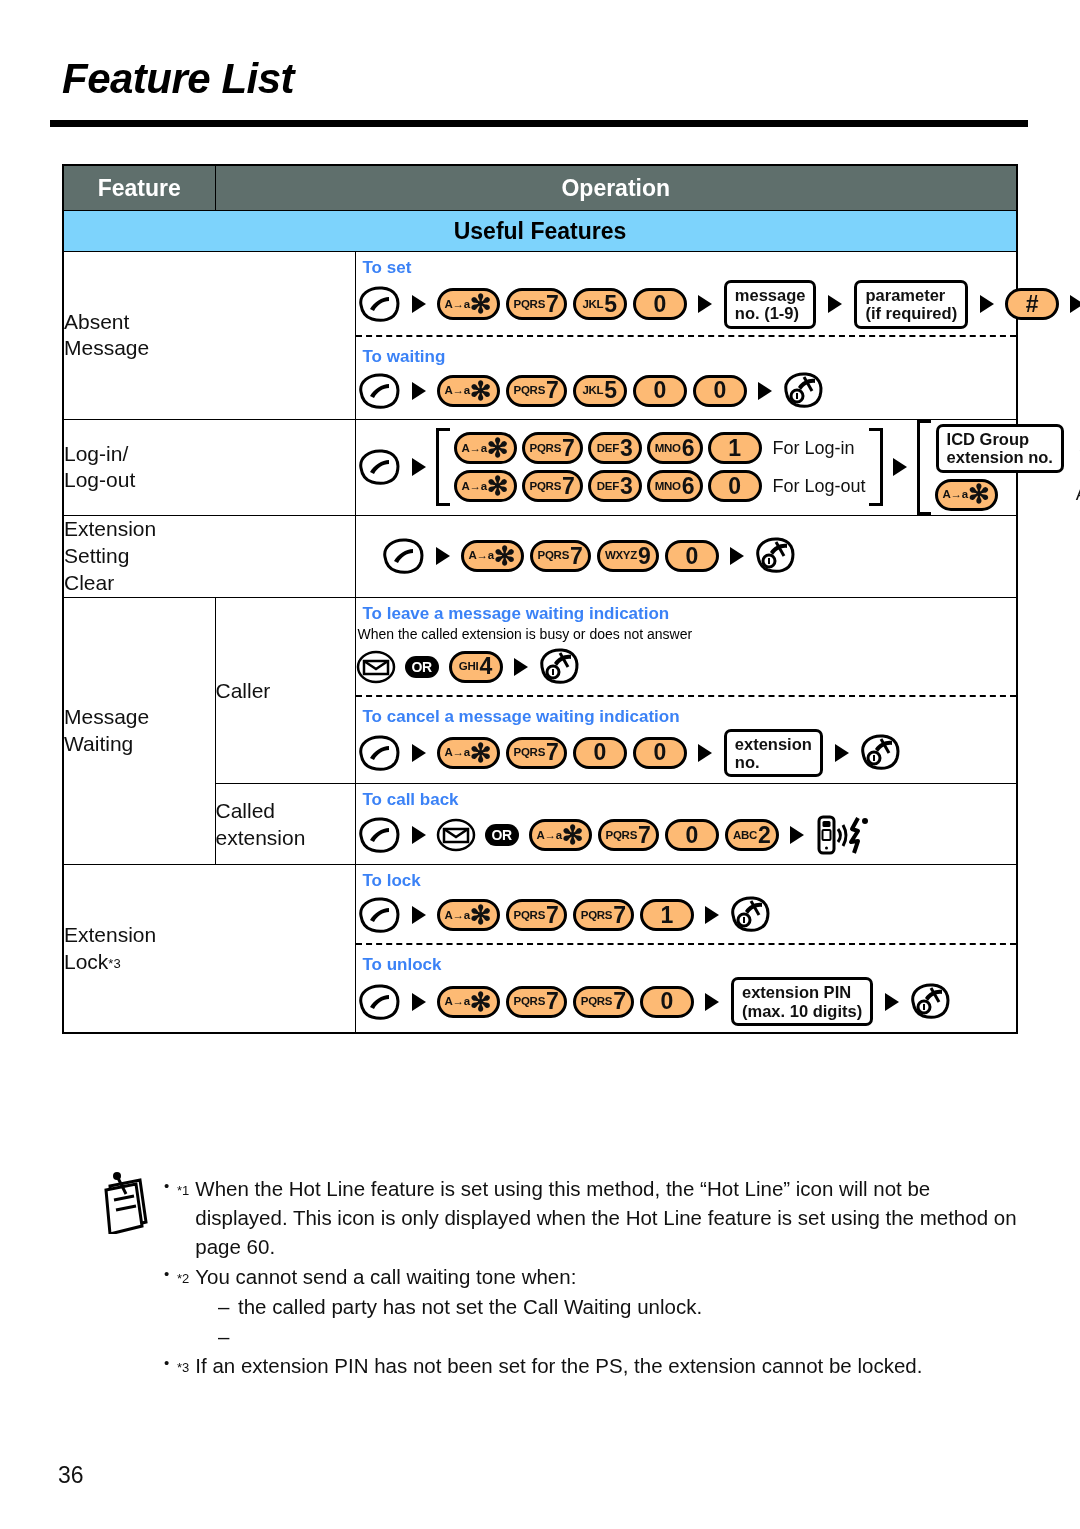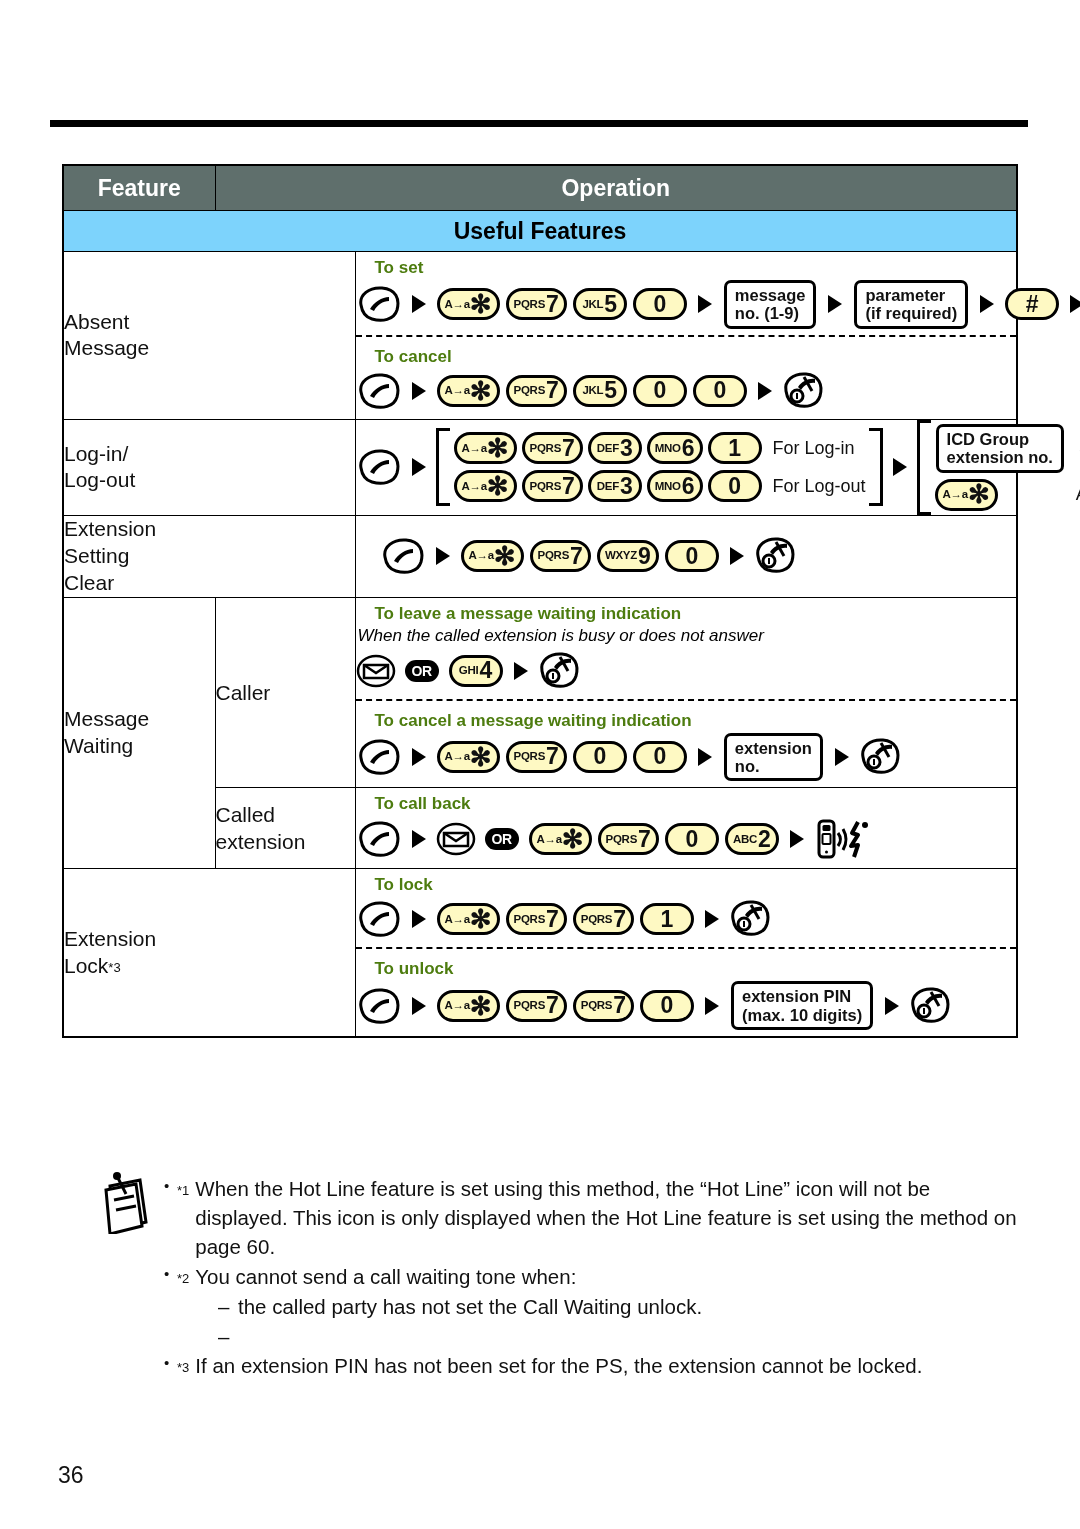--- a/index.html
+++ b/index.html
@@ -40,22 +40,22 @@
     width:140px;font-size:21px;line-height:1.3;color:#111;
     padding:6px 0 6px 14px;text-align:left;vertical-align:middle;
   }
   .op-cell{padding:8px 10px 10px 12px;}
 
   .sup{font-size:13px;vertical-align:baseline;position:relative;top:-1px;}
 
   
   .blk{padding:4px 0 6px 0;}
   .blk + .blk{border-top:2px dashed #000;padding-top:8px;}
-  .blk-title{font-size:17px;font-weight:bold;margin:2px 0 2px 19px;color:#4d7c0f;}
-  .blk-note{font-size:17px;font-style:italic;margin:0 0 3px 2px;color:#000;}
+  .blk-title{font-size:17px;font-weight:bold;margin:2px 0 2px 7px;color:#3b82f6;}
+  .blk-note{font-size:14px;margin:0 0 3px 2px;color:#000;}
 
   .seq{display:flex;align-items:center;flex-wrap:nowrap;gap:4px;min-height:44px;}
 
   
   .arrow{
     width:0;height:0;flex:0 0 auto;
     border-left:14px solid #000;
     border-top:9px solid transparent;
     border-bottom:9px solid transparent;
     margin:0 6px;
@@ -64,21 +64,21 @@
   .hang-icon{flex:0 0 auto;width:42px;height:40px;}
   .env-icon{flex:0 0 auto;width:40px;height:34px;}
   .ring-icon{flex:0 0 auto;width:58px;height:46px;}
   .memo-icon{width:58px;height:66px;}
 
   .key{
     flex:0 0 auto;
     display:inline-flex;align-items:center;justify-content:center;
     min-width:54px;height:32px;
     border:3px solid #000;border-radius:18px;
-    background:#fef9c3;padding:0 5px;box-sizing:border-box;
+    background:#fdba74;padding:0 5px;box-sizing:border-box;
     margin:0 1px;
   }
   .key .pre{font-size:11.5px;font-weight:bold;letter-spacing:-0.3px;margin-right:1px;line-height:1;}
   .key .big{font-size:23px;font-weight:bold;line-height:1;}
   .key .star{font-size:26px;font-weight:bold;line-height:0.8;margin-left:-1px;}
   .key.wide{min-width:62px;}
   .key.plain .big{font-size:23px;}
 
   .orbadge{
     flex:0 0 auto;
@@ -116,20 +116,23 @@
   .note-sub{display:flex;margin-left:54px;}
   .note-dash{width:20px;flex:0 0 auto;}
 
   .pageno{position:absolute;left:58px;top:1462px;font-size:23px;color:#111;}
 </style>
 </head>
 <body>
 
 <div class="page">
 
+  <div class="title-wrap">
+    <div class="title">Feature List</div>
+  </div>
   <div class="title-rule"></div>
 
   <table class="tbl">
     <colgroup>
         <col style="width:152px">
         <col style="width:140px">
         <col>
       </colgroup>
 
     <tbody>
@@ -179,21 +182,21 @@
             <div class="arrow"></div>
             <div class="key plain">
                   <span class="big">#</span>
                 </div>
             <div class="arrow"></div>
 
           </div>
         </div>
 
         <div class="blk">
-          <div class="blk-title">To cancel</div>
+          <div class="blk-title">To waiting</div>
           <div class="seq">
             <svg class="talk-icon" viewBox="0 0 46 38">
               <path d="M5 20 C3 10 13 2 26 3 C40 4 44 14 41 25 C38 35 26 37 16 34 C9 32 6 27 5 20Z" fill="#fff" stroke="#000" stroke-width="3"></path>
               <path d="M14 24 C18 17 26 12 33 12 L33 16 C27 16 21 20 18 26Z" fill="#000"></path>
             </svg>
             <div class="arrow"></div>
             <div class="key">
                   <span class="pre">A→a</span>
                   <span class="star">✻</span>
                 </div>

